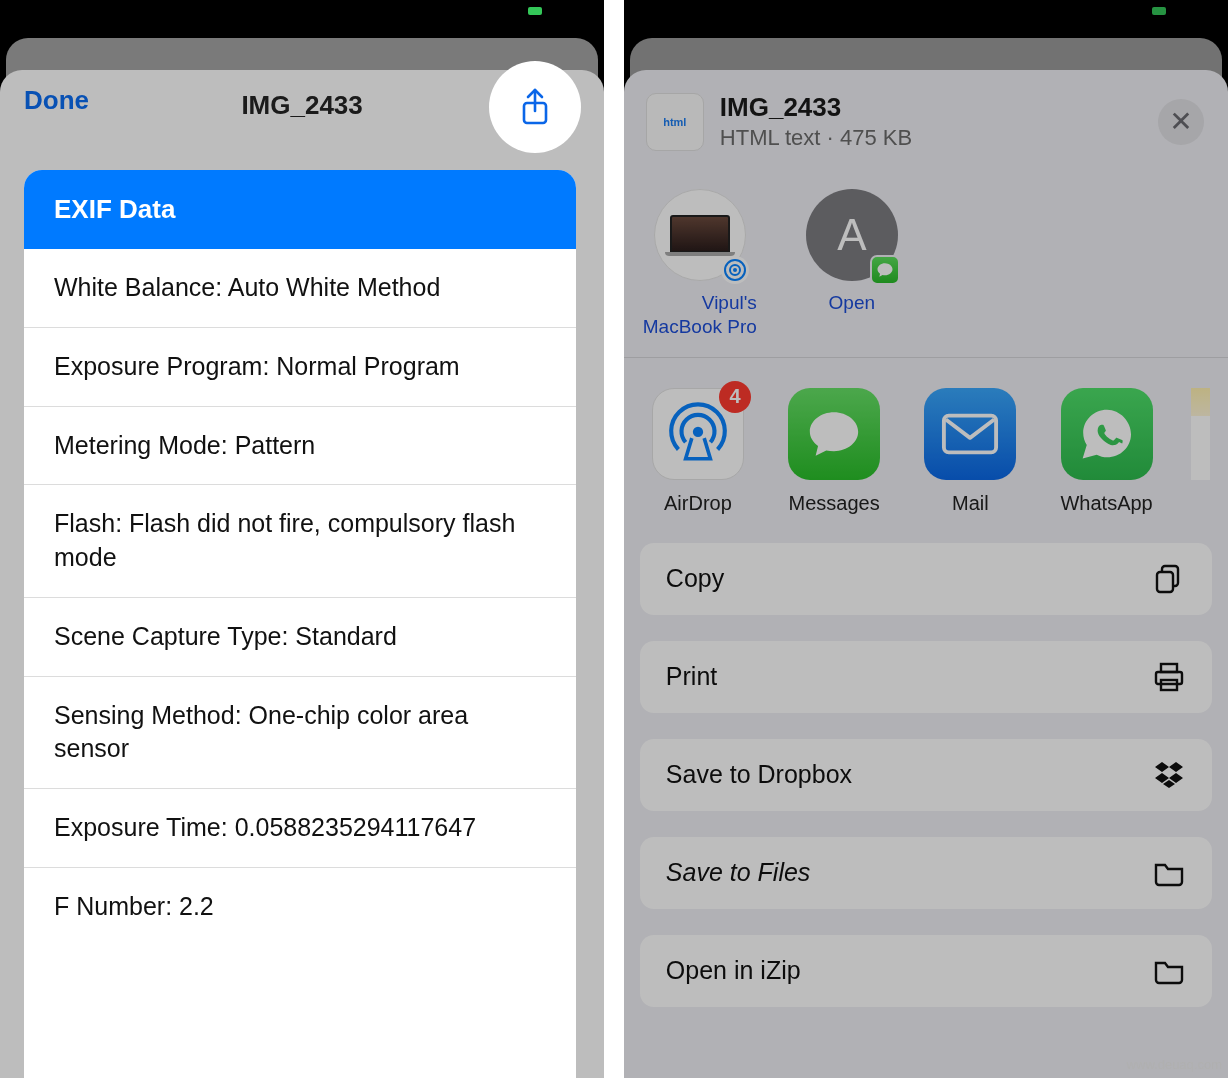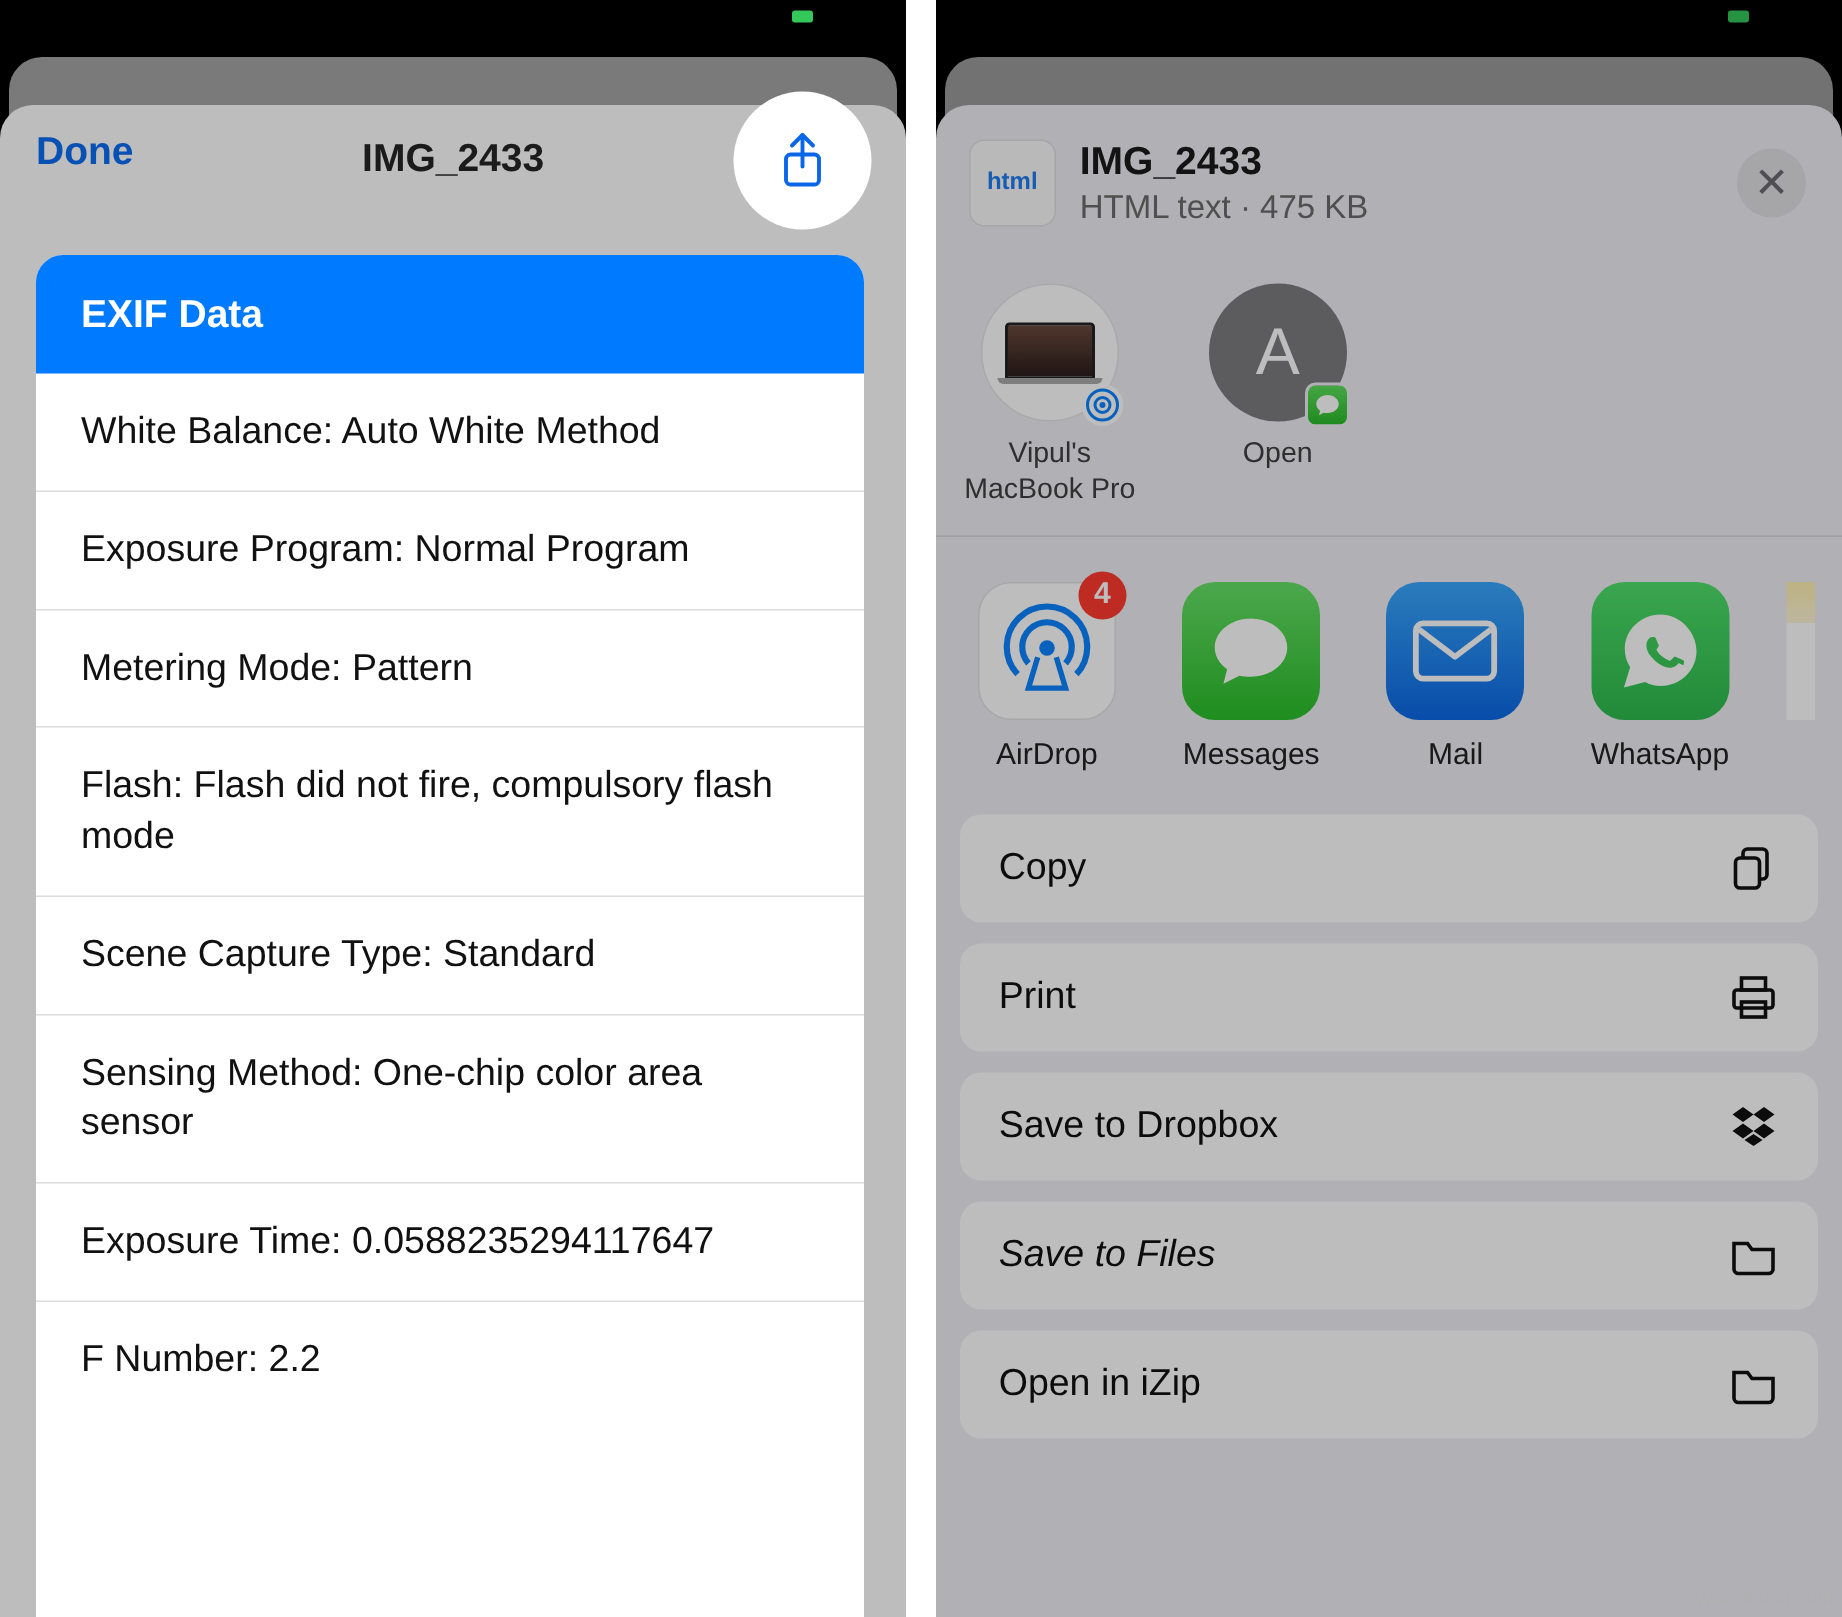--- a/index.html
+++ b/index.html
@@ -91,21 +91,21 @@
     position:absolute; left:0; right:0; top:46px; bottom:0; 
     background:#efeff4; border-radius: 22px 22px 0 0;
     z-index:2;
   }
   .share-head {
     display:flex; align-items:center; padding: 22px 24px 10px 22px;
   }
   .file-thumb {
     width:58px; height:58px; background:#fafafa; border:1px solid #e0e0e0;
     border-radius:10px; display:flex; align-items:center; justify-content:center;
-    font-size:16px; color:#1d7df0; font-weight:600;
+    font-size:11px; color:#1d7df0; font-weight:600;
   }
   .file-meta { margin-left: 16px; flex:1; }
   .file-name { font-size: 26px; font-weight:700; color:#1a1a1a; }
   .file-sub { font-size: 22px; color: #6b6b6b; margin-top:2px;}
   .close-x {
     width:46px; height:46px; border-radius:50%; background:#e0e0e4;
     display:flex; align-items:center; justify-content:center;
     font-size:28px; color:#6a6a70; cursor:pointer;
   }
 
@@ -122,40 +122,40 @@
   .airdrop-badge {
     position:absolute; bottom:-4px; right:-4px; width:28px; height:28px; border-radius:50%;
     background:#fff; display:flex; align-items:center; justify-content:center;
   }
   .ad-ring {width:22px;height:22px;border-radius:50%;border:2px solid #0a84ff; position:relative;}
   .ad-ring::before{content:"";position:absolute;left:3px;top:3px;right:3px;bottom:3px;border:2px solid #0a84ff;border-radius:50%;}
   .ad-ring::after{content:"";position:absolute;left:calc(50% - 2px);top:calc(50% - 2px);width:4px;height:4px;background:#0a84ff;border-radius:50%;}
   .contact-avatar{width:92px;height:92px;border-radius:50%;background:#7c7c81;display:flex;align-items:center;justify-content:center;color:#fff;font-size:44px;font-weight:500;position:relative;}
   .msg-badge{position:absolute;bottom:-4px;right:-2px;width:30px;height:30px;border-radius:7px;background:linear-gradient(#5ce05c,#2abb2a);display:flex;align-items:center;justify-content:center;border:2px solid #efeff4;}
   .msg-badge svg{width:18px;height:18px;}
-  .airdrop-label { font-size:19px; color:#404040; text-align:center; margin-top:10px; line-height:1.25;}
+  .airdrop-label { font-size:19px; color:#1d4ed8; text-align:right; margin-top:10px; line-height:1.25;}
 
   .divider { height:1px; background:#d5d5da; margin: 0 0 0 0;}
 
   .app-row { display:flex; gap:32px; padding: 30px 18px 14px 22px;}
   .app-item { display:flex; flex-direction:column; align-items:center; width:108px;}
   .app-icon { width:92px;height:92px;border-radius:22px;display:flex;align-items:center;justify-content:center;position:relative;}
   .app-label { font-size:20px; color:#222; text-align:center; margin-top:12px;}
   .ad-icon { background:#fff; border:1px solid #e2e2e2;}
   .ad-icon svg { width: 66px; height:66px;}
   .red-badge{position:absolute;top:-8px;right:-8px;width:32px;height:32px;border-radius:50%;background:#ff3b30;color:#fff;font-size:20px;font-weight:600;display:flex;align-items:center;justify-content:center;}
   .msgs-icon{background:linear-gradient(#67e267,#2abf2a);}
   .msgs-icon svg{width:58px;height:58px;}
   .mail-icon{background:linear-gradient(#3aa8fd,#0b68e6);}
   .mail-icon svg{width:58px;height:44px;}
   .wa-icon{background:linear-gradient(#4fe06a,#2dbb4e);}
   .wa-icon svg{width:60px;height:60px;}
   .notes-icon{background:linear-gradient(#fff1b0,#fff6d8 30%,#ffffff 30%);}
 
-  .action-list { padding: 14px 16px 0 16px; display:flex; flex-direction:column; gap:14px;}
+  .action-list { padding: 14px 16px 0 16px; display:flex; flex-direction:column; gap:26px;}
   .action-row {
     background:#fff; border-radius:14px; height:72px; 
     display:flex; align-items:center; justify-content:space-between;
     padding: 0 26px; font-size:25px; color:#111; cursor:pointer;
   }
   .action-row .ico { width:34px; height:34px; display:flex; align-items:center; justify-content:center;}
   .action-row .ico svg{width:100%;height:100%;}
 
   .highlighted { position: relative; z-index: 6; font-style: italic;}
 

